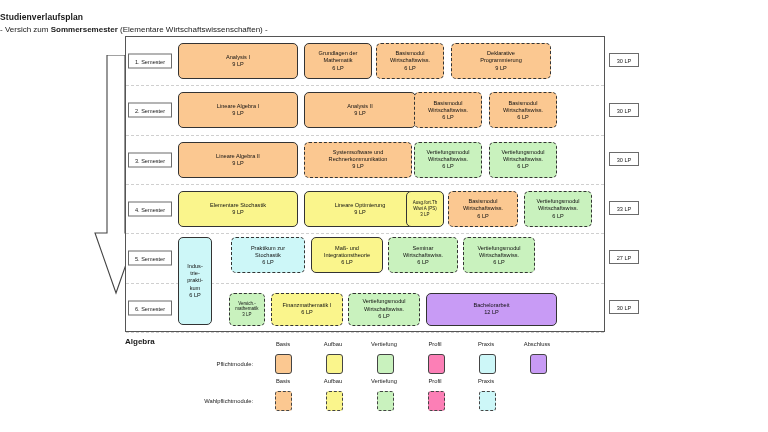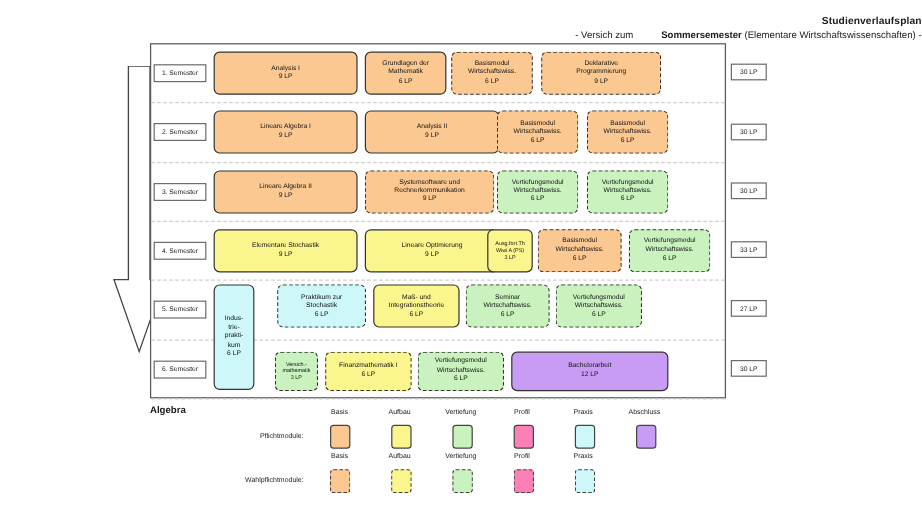--- a/index.html
+++ b/index.html
@@ -6,24 +6,24 @@
   body{
     width:768px;height:432px;
     background:#ffffff;
     font-family:"Liberation Sans", sans-serif;
     color:#1a1a1a;
     overflow:hidden;
   }
   #root{position:relative;width:768px;height:432px;}
 
   
-  .title-block{position:absolute;left:0;top:12px;width:768px;text-align:right;}
+  .title-block{position:absolute;left:0;top:12px;width:768px;text-align:left;}
   .title{font-size:8.5px;font-weight:bold;letter-spacing:.1px;}
   .subtitle{font-size:8px;margin-top:3px;}
-  .subtitle .b{font-weight:bold;margin-left:21px;}
+  .subtitle .b{font-weight:bold;}
 
   
   .arrow{position:absolute;left:93px;top:55px;}
 
   
   .plan{
     position:absolute;left:125px;top:36px;
     width:480px;height:296px;
     border:1px solid #555;
     background:#fff;

